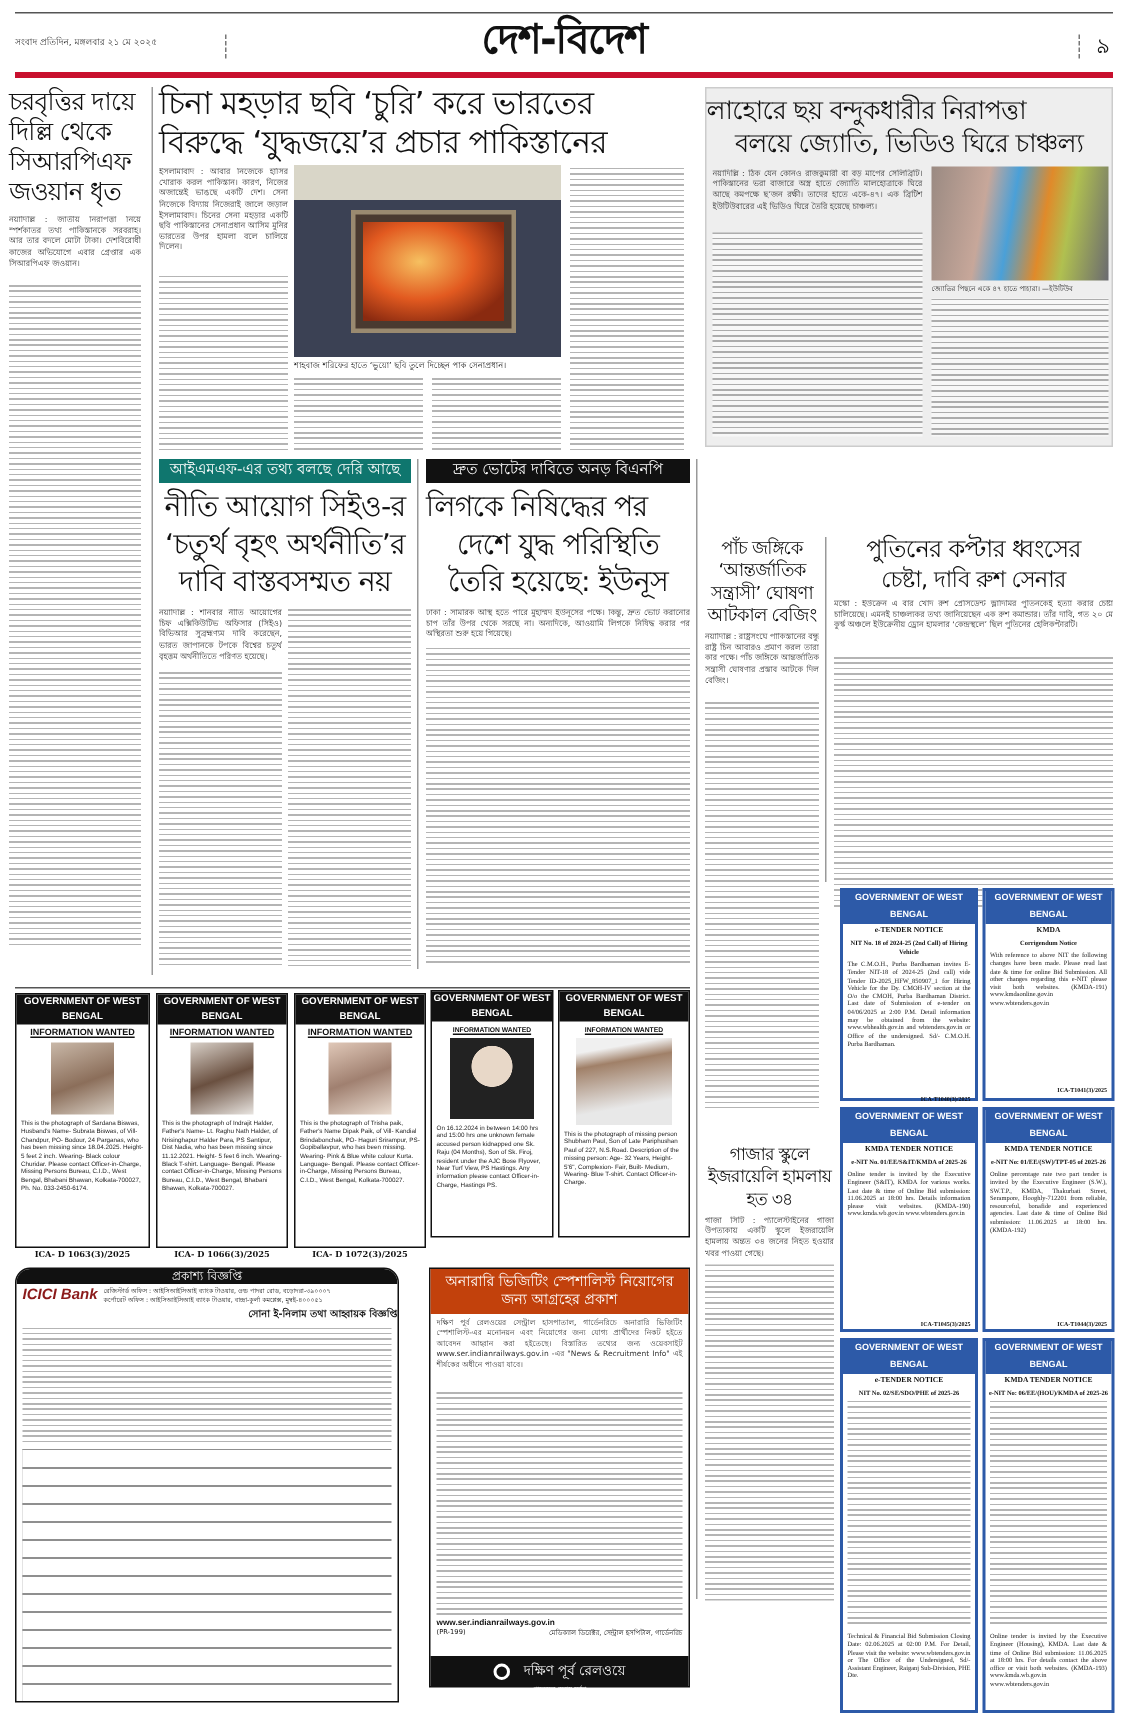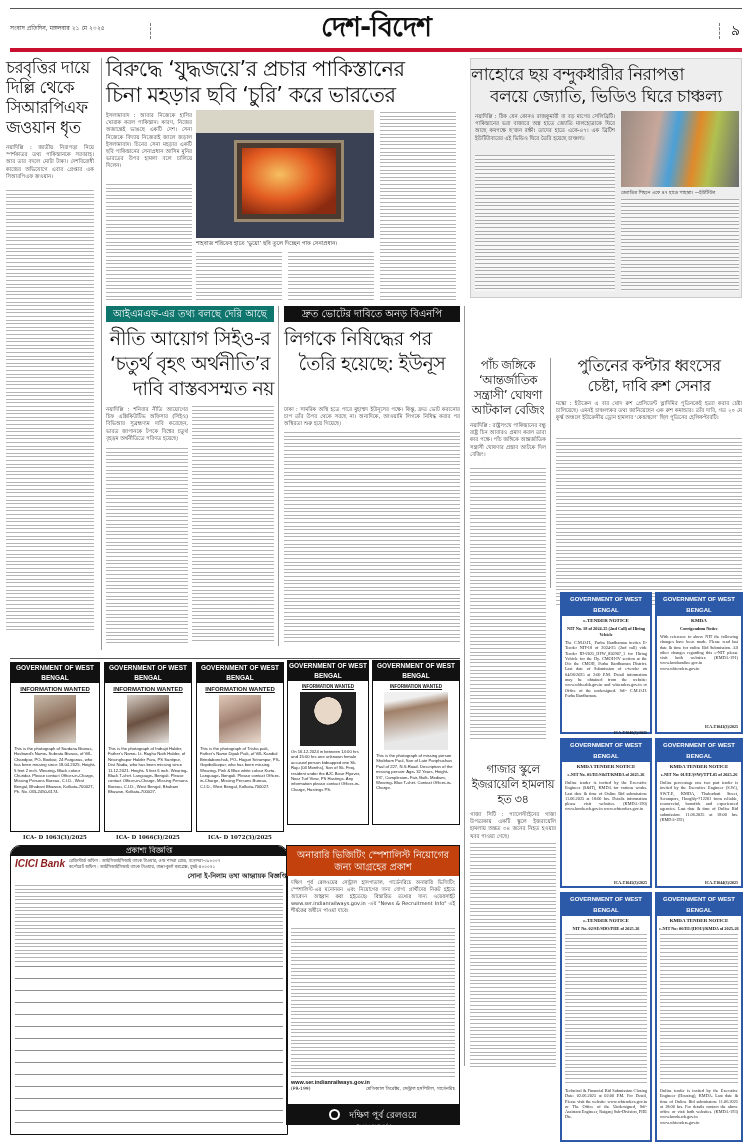--- a/index.html
+++ b/index.html
@@ -42,22 +42,22 @@
 <div class="abs redrule"></div>
 
 <div class="abs" style="left:6px; top:58px; width:88px; height:590px;">
   <div class="hl" style="font-size:16.5px; line-height:20px;">চরবৃত্তির দায়ে দিল্লি থেকে সিআরপিএফ জওয়ান ধৃত</div>
   <div class="text-block" style="margin-top:6px; height:44px;">নয়াদিল্লি : জাতীয় নিরাপত্তা নিয়ে স্পর্শকাতর তথ্য পাকিস্তানকে সরবরাহ। আর তার বদলে মোটা টাকা। দেশবিরোধী কাজের অভিযোগে এবার গ্রেপ্তার এক সিআরপিএফ জওয়ান।</div>
   <div class="text-fill" style="margin-top:2px; height:440px;"></div>
 </div>
 <div class="abs col-rule" style="left:101px; top:58px; height:592px;"></div>
 
 <div class="abs" style="left:106px; top:56px; width:350px; height:245px;">
+  <div class="hl" style="font-size:21px; line-height:26px; white-space:nowrap;">চিনা মহড়ার ছবি ‘চুরি’ করে ভারতের</div>
   <div class="hl" style="font-size:21px; line-height:26px; white-space:nowrap;">বিরুদ্ধে ‘যুদ্ধজয়ে’র প্রচার পাকিস্তানের</div>
-  <div class="hl" style="font-size:21px; line-height:26px; white-space:nowrap;">চিনা মহড়ার ছবি ‘চুরি’ করে ভারতের</div>
   <div class="text-block" style="position:absolute; left:0; top:56px; width:86px; height:70px;">ইসলামাবাদ : আবার নিজেকে হাসির খোরাক করল পাকিস্তান। কারণ, নিজের অজান্তেই ভাঙছে একটি দেশ। সেনা নিজেকে বিদ্যায় নিজেরাই জালে জড়াল ইসলামাবাদ। চিনের সেনা মহড়ার একটি ছবি পাকিস্তানের সেনাপ্রধান আসিম মুনির ভারতের উপর হামলা বলে চালিয়ে দিলেন।</div>
   <div class="text-fill" style="position:absolute; left:0; top:128px; width:86px; height:116px;"></div>
   <div class="photo" style="position:absolute; left:90px; top:54px; width:178px; height:128px; background: linear-gradient(180deg,#d9d6c8 0%,#d9d6c8 18%,#3b4154 18%,#3b4154 100%);">
     <div style="position:absolute; left:38px; top:30px; width:110px; height:82px; background:#4a3a30; border:3px solid #9a8a70;">
       <div style="position:absolute; inset:5px; background: radial-gradient(ellipse at 40% 40%, #f6c060, #e25a20 45%, #8a2a10 80%);"></div>
     </div>
   </div>
   <div class="caption" style="position:absolute; left:90px; top:184px; width:190px; white-space:nowrap;">শাহবাজ শরিফের হাতে ‘ভুয়ো’ ছবি তুলে দিচ্ছেন পাক সেনাপ্রধান।</div>
   <div class="text-fill" style="position:absolute; left:90px; top:196px; width:86px; height:48px;"></div>
   <div class="text-fill" style="position:absolute; left:182px; top:196px; width:86px; height:48px;"></div>
@@ -71,30 +71,31 @@
   <div class="text-fill" style="position:absolute; left:4px; top:96px; width:140px; height:136px;"></div>
   <div class="photo" style="position:absolute; left:150px; top:52px; width:118px; height:76px; background: linear-gradient(100deg,#9a8a82 0%,#c7a79a 30%,#4aa0d8 45%,#e08a2a 62%,#b0c050 75%,#6a6a70 100%);"></div>
   <div class="caption" style="position:absolute; left:150px; top:130px; width:118px; font-size:4.6px; white-space:nowrap;">জ্যোতির পিছনে একে ৪৭ হাতে পাহারা। —ইউটিউব</div>
   <div class="text-fill" style="position:absolute; left:150px; top:140px; width:118px; height:92px;"></div>
 </div>
 
 <div class="abs" style="left:106px; top:306px; width:168px; height:340px;">
   <div class="kicker" style="background:#0f766e;">আইএমএফ-এর তথ্য বলছে দেরি আছে</div>
   <div class="hl" style="font-size:19px; line-height:25px; text-align:center; margin-top:4px; white-space:nowrap;">নীতি আয়োগ সিইও-র</div>
   <div class="hl" style="font-size:19px; line-height:25px; text-align:center; white-space:nowrap;">‘চতুর্থ বৃহৎ অর্থনীতি’র</div>
-  <div class="hl" style="font-size:19px; line-height:25px; text-align:right; white-space:nowrap;">দাবি বাস্তবসম্মত নয়</div>
+  <div class="hl" style="font-size:19px; line-height:25px; text-align:center; white-space:nowrap;">দাবি বাস্তবসম্মত নয়</div>
   <div class="text-block" style="position:absolute; left:0; top:100px; width:82px; height:40px;">নয়াদিল্লি : শনিবার নীতি আয়োগের চিফ এক্সিকিউটিভ অফিসার (সিইও) বিভিআর সুব্রহ্মণ্যম দাবি করেছেন, ভারত জাপানকে টপকে বিশ্বের চতুর্থ বৃহত্তম অর্থনীতিতে পরিণত হয়েছে।</div>
   <div class="text-fill" style="position:absolute; left:0; top:142px; width:82px; height:196px;"></div>
   <div class="text-fill" style="position:absolute; left:86px; top:100px; width:82px; height:238px;"></div>
 </div>
 <div class="abs col-rule" style="left:278px; top:306px; height:340px;"></div>
 
 <div class="abs" style="left:284px; top:306px; width:176px; height:340px;">
   <div class="kicker" style="background:#111;">দ্রুত ভোটের দাবিতে অনড় বিএনপি</div>
   <div class="hl" style="font-size:19px; line-height:25px; margin-top:4px; white-space:nowrap;">লিগকে নিষিদ্ধের পর</div>
+  <div class="hl" style="font-size:19px; line-height:25px; text-align:center; white-space:nowrap;">দেশে যুদ্ধ পরিস্থিতি</div>
   <div class="hl" style="font-size:19px; line-height:25px; text-align:center; white-space:nowrap;">তৈরি হয়েছে: ইউনূস</div>
   <div class="text-block" style="position:absolute; left:0; top:100px; width:176px; height:22px;">ঢাকা : সামরিক অস্থি হতে পারে মুহাম্মদ ইউনূসের পক্ষে। কিন্তু, দ্রুত ভোট করানোর চাপ তাঁর উপর থেকে সরছে না। অন্যদিকে, আওয়ামি লিগকে নিষিদ্ধ করার পর অস্থিরতা শুরু হয়ে গিয়েছে।</div>
   <div class="text-fill" style="position:absolute; left:0; top:126px; width:176px; height:212px;"></div>
 </div>
 <div class="abs col-rule" style="left:464px; top:306px; height:760px;"></div>
 
 <div class="abs" style="left:470px; top:358px; width:76px; height:390px;">
   <div class="hl" style="font-size:12px; line-height:15px; text-align:center;">পাঁচ জঙ্গিকে ‘আন্তর্জাতিক সন্ত্রাসী’ ঘোষণা আটকাল বেজিং</div>
   <div class="text-block" style="margin-top:4px; height:44px;">নয়াদিল্লি : রাষ্ট্রসংঘে পাকিস্তানের বন্ধু রাষ্ট্র চিন আবারও প্রমাণ করল তারা কার পক্ষে। পাঁচ জঙ্গিকে আন্তর্জাতিক সন্ত্রাসী ঘোষণার প্রস্তাব আটকে দিল বেজিং।</div>
   <div class="text-fill" style="margin-top:2px; height:272px;"></div>
@@ -143,21 +144,21 @@
 <div class="abs ad-box" style="left:372px; top:660px; width:88px; height:165px;">
   <div class="ad-head">GOVERNMENT OF WEST BENGAL</div>
   <div class="ad-sub" style="font-size:4.5px;">INFORMATION WANTED</div>
   <div class="ad-photo" style="width:64px; height:58px; background: linear-gradient(170deg,#f0f0f0 0 15%,#a08068 30%,#e8e8e8 75%);"></div>
   <div class="ad-text" style="height:76px; overflow:hidden;">This is the photograph of missing person Shubham Paul, Son of Late Pariphushan Paul of 227, N.S.Road. Description of the missing person: Age- 32 Years, Height- 5'6", Complexion- Fair, Built- Medium, Wearing- Blue T-shirt. Contact Officer-in-Charge.</div>
 </div>
 <div class="abs ad-ref" style="left:10px; top:834px; width:90px;">ICA- D 1063(3)/2025</div>
 <div class="abs ad-ref" style="left:104px; top:834px; width:88px;">ICA- D 1066(3)/2025</div>
 <div class="abs ad-ref" style="left:196px; top:834px; width:88px;">ICA- D 1072(3)/2025</div>
 
-<div class="abs" style="left:10px; top:845px; width:278px; height:290px; border:1px solid #111; border-radius:10px 10px 0 0; overflow:hidden;">
+<div class="abs" style="left:10px; top:845px; width:256px; height:290px; border:1px solid #111; border-radius:10px 10px 0 0; overflow:hidden;">
   <div style="background:#111; color:#fff; text-align:center; font-size:8px; line-height:10px; font-family:'DejaVu Sans',sans-serif;">প্রকাশ্য বিজ্ঞপ্তি</div>
   <div style="display:flex; align-items:flex-start; padding:2px 4px;">
     <div style="font-family:'Liberation Sans',sans-serif; font-style:italic; font-weight:bold; font-size:10px; color:#8b1a1a; white-space:nowrap; margin-right:4px;">ICICI Bank</div>
     <div style="font-size:4.2px; line-height:5.5px; font-family:'DejaVu Sans',sans-serif;">
       <div>রেজিস্টার্ড অফিস : আইসিআইসিআই ব্যাংক টাওয়ার, ওল্ড পাদরা রোড, বড়োদরা-৩৯০০০৭</div>
       <div>কর্পোরেট অফিস : আইসিআইসিআই ব্যাংক টাওয়ার, বান্দ্রা-কুর্লা কমপ্লেক্স, মুম্বই-৪০০০৫১</div>
     </div>
   </div>
   <div style="text-align:right; font-size:6.5px; font-weight:bold; font-family:'DejaVu Sans',sans-serif;">সোনা ই-নিলাম তথা আহ্বায়ক বিজ্ঞপ্তি</div>
   <div class="text-fill" style="margin:3px 4px; height:78px;"></div>

